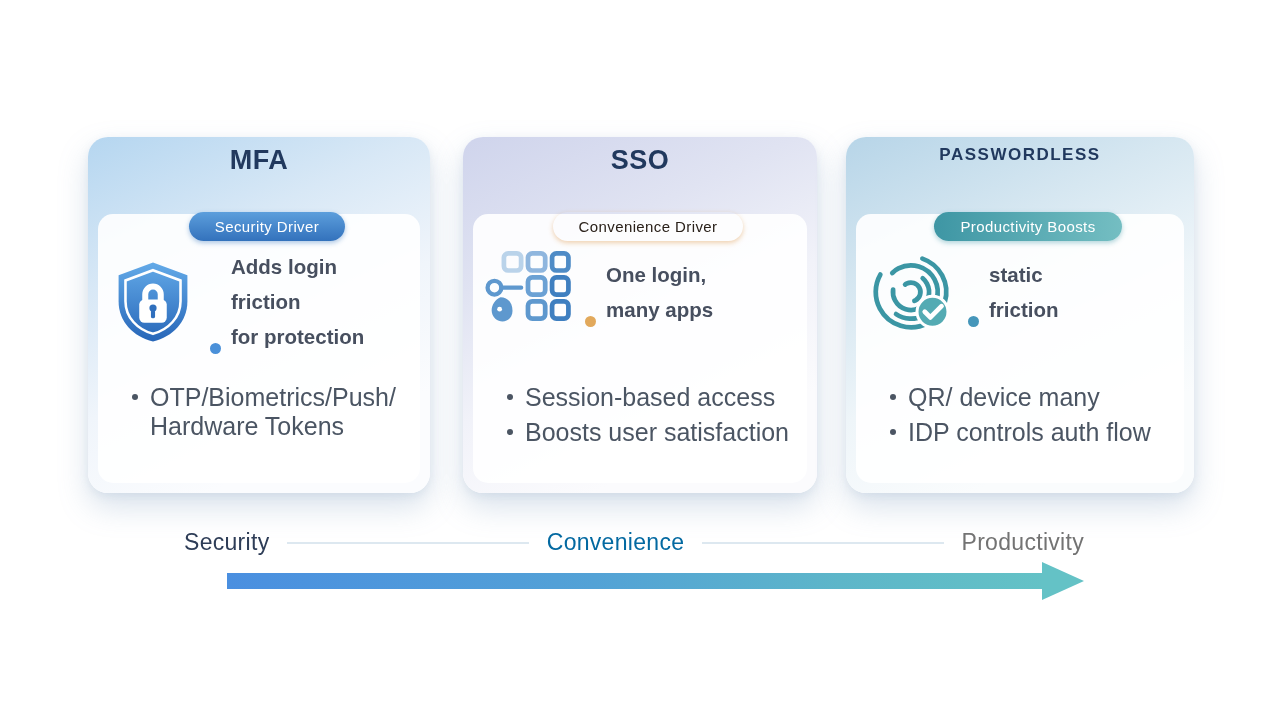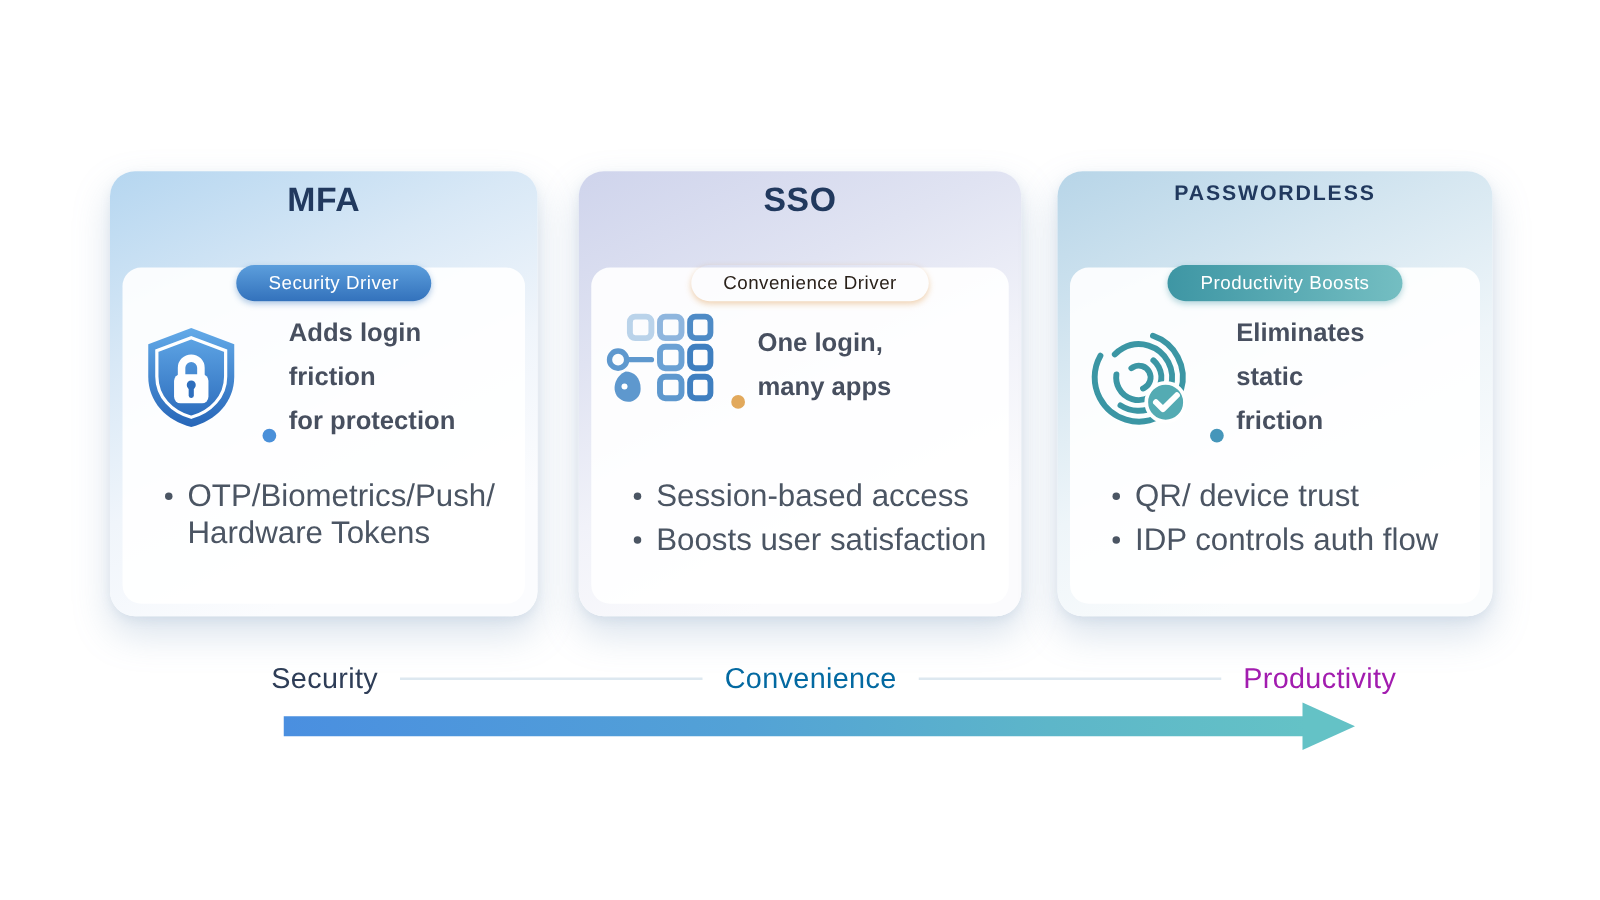--- a/index.html
+++ b/index.html
@@ -44,27 +44,27 @@
   .card-pwl .hl-dot { background:#4596ba; }
   .hl-lines { font-weight:700; color:#474f5f; font-size:20.5px; line-height:35px; }
 
   .details { position:absolute; top:246px; left:42px; right:8px; z-index:1; }
   .details .d-item { position:relative; padding-left:20px; font-size:25px; color:#4b5563;
     line-height:29px; margin-bottom:6px; }
   .details .d-item::before { content:""; position:absolute; left:2px; top:11px; width:6px;
     height:6px; border-radius:50%; background:#4b5563; }
 
   
-  .axis-labels { position:absolute; left:217px; top:529px; width:900px; display:flex;
+  .axis-labels { position:absolute; left:184px; top:529px; width:900px; display:flex;
     align-items:center; font-size:23px; letter-spacing:0.3px; }
   .axis-label { white-space:nowrap; }
   .axis-line { flex:1 1 auto; height:0; border-top:2px solid #dde8f0; margin:0 18px; }
   .axis-sec  { color:#2e3d57; }
   .axis-con  { color:#0369a1; }
-  .axis-pro  { color:#a21caf; }
+  .axis-pro  { color:#737373; }
 
   .arrow { position:absolute; left:227px; top:562px; width:855px; height:38px; }
   .arrow-bar { position:absolute; left:0; top:11px; width:817px; height:16px;
     background:linear-gradient(90deg,#4a8fe0 0%,#53a2d6 45%,#5db6c9 75%,#64c2c6 100%); }
   .arrow-head { position:absolute; left:815px; top:0; width:0; height:0;
     border-top:19px solid transparent; border-bottom:19px solid transparent;
     border-left:42px solid #64c2c6; }
 </style>
 </head>
 <body>
@@ -168,29 +168,28 @@
             <circle cx="50" cy="50" r="21" pathLength="100" stroke-dasharray="66 34" stroke-dashoffset="6"></circle>
             <circle cx="50" cy="50" r="11" pathLength="100" stroke-dasharray="55 45" stroke-dashoffset="28"></circle>
           </g>
           <circle cx="75" cy="73" r="18" fill="#54abb3" stroke="#ffffff" stroke-width="3.5"></circle>
           <path d="M66,73 l6.5,6.5 l13,-13" fill="none" stroke="#ffffff" stroke-width="5.5" stroke-linecap="round" stroke-linejoin="round"></path>
         </svg>
       </span>
       <div class="hl">
         <span class="hl-dot"></span>
         <div class="hl-lines">
-            <div>Eliminates</div>
             <div>static</div>
             <div>friction</div>
           </div>
       </div>
     </div>
     <div class="details">
       <div class="d-item">
-          <div>QR/ device trust</div>
+          <div>QR/ device many</div>
         </div>
       <div class="d-item">
           <div>IDP controls auth flow</div>
         </div>
     </div>
   </div>
 
   <div class="axis-labels">
     <span class="axis-label axis-sec">Security</span>
     <span class="axis-line"></span>

